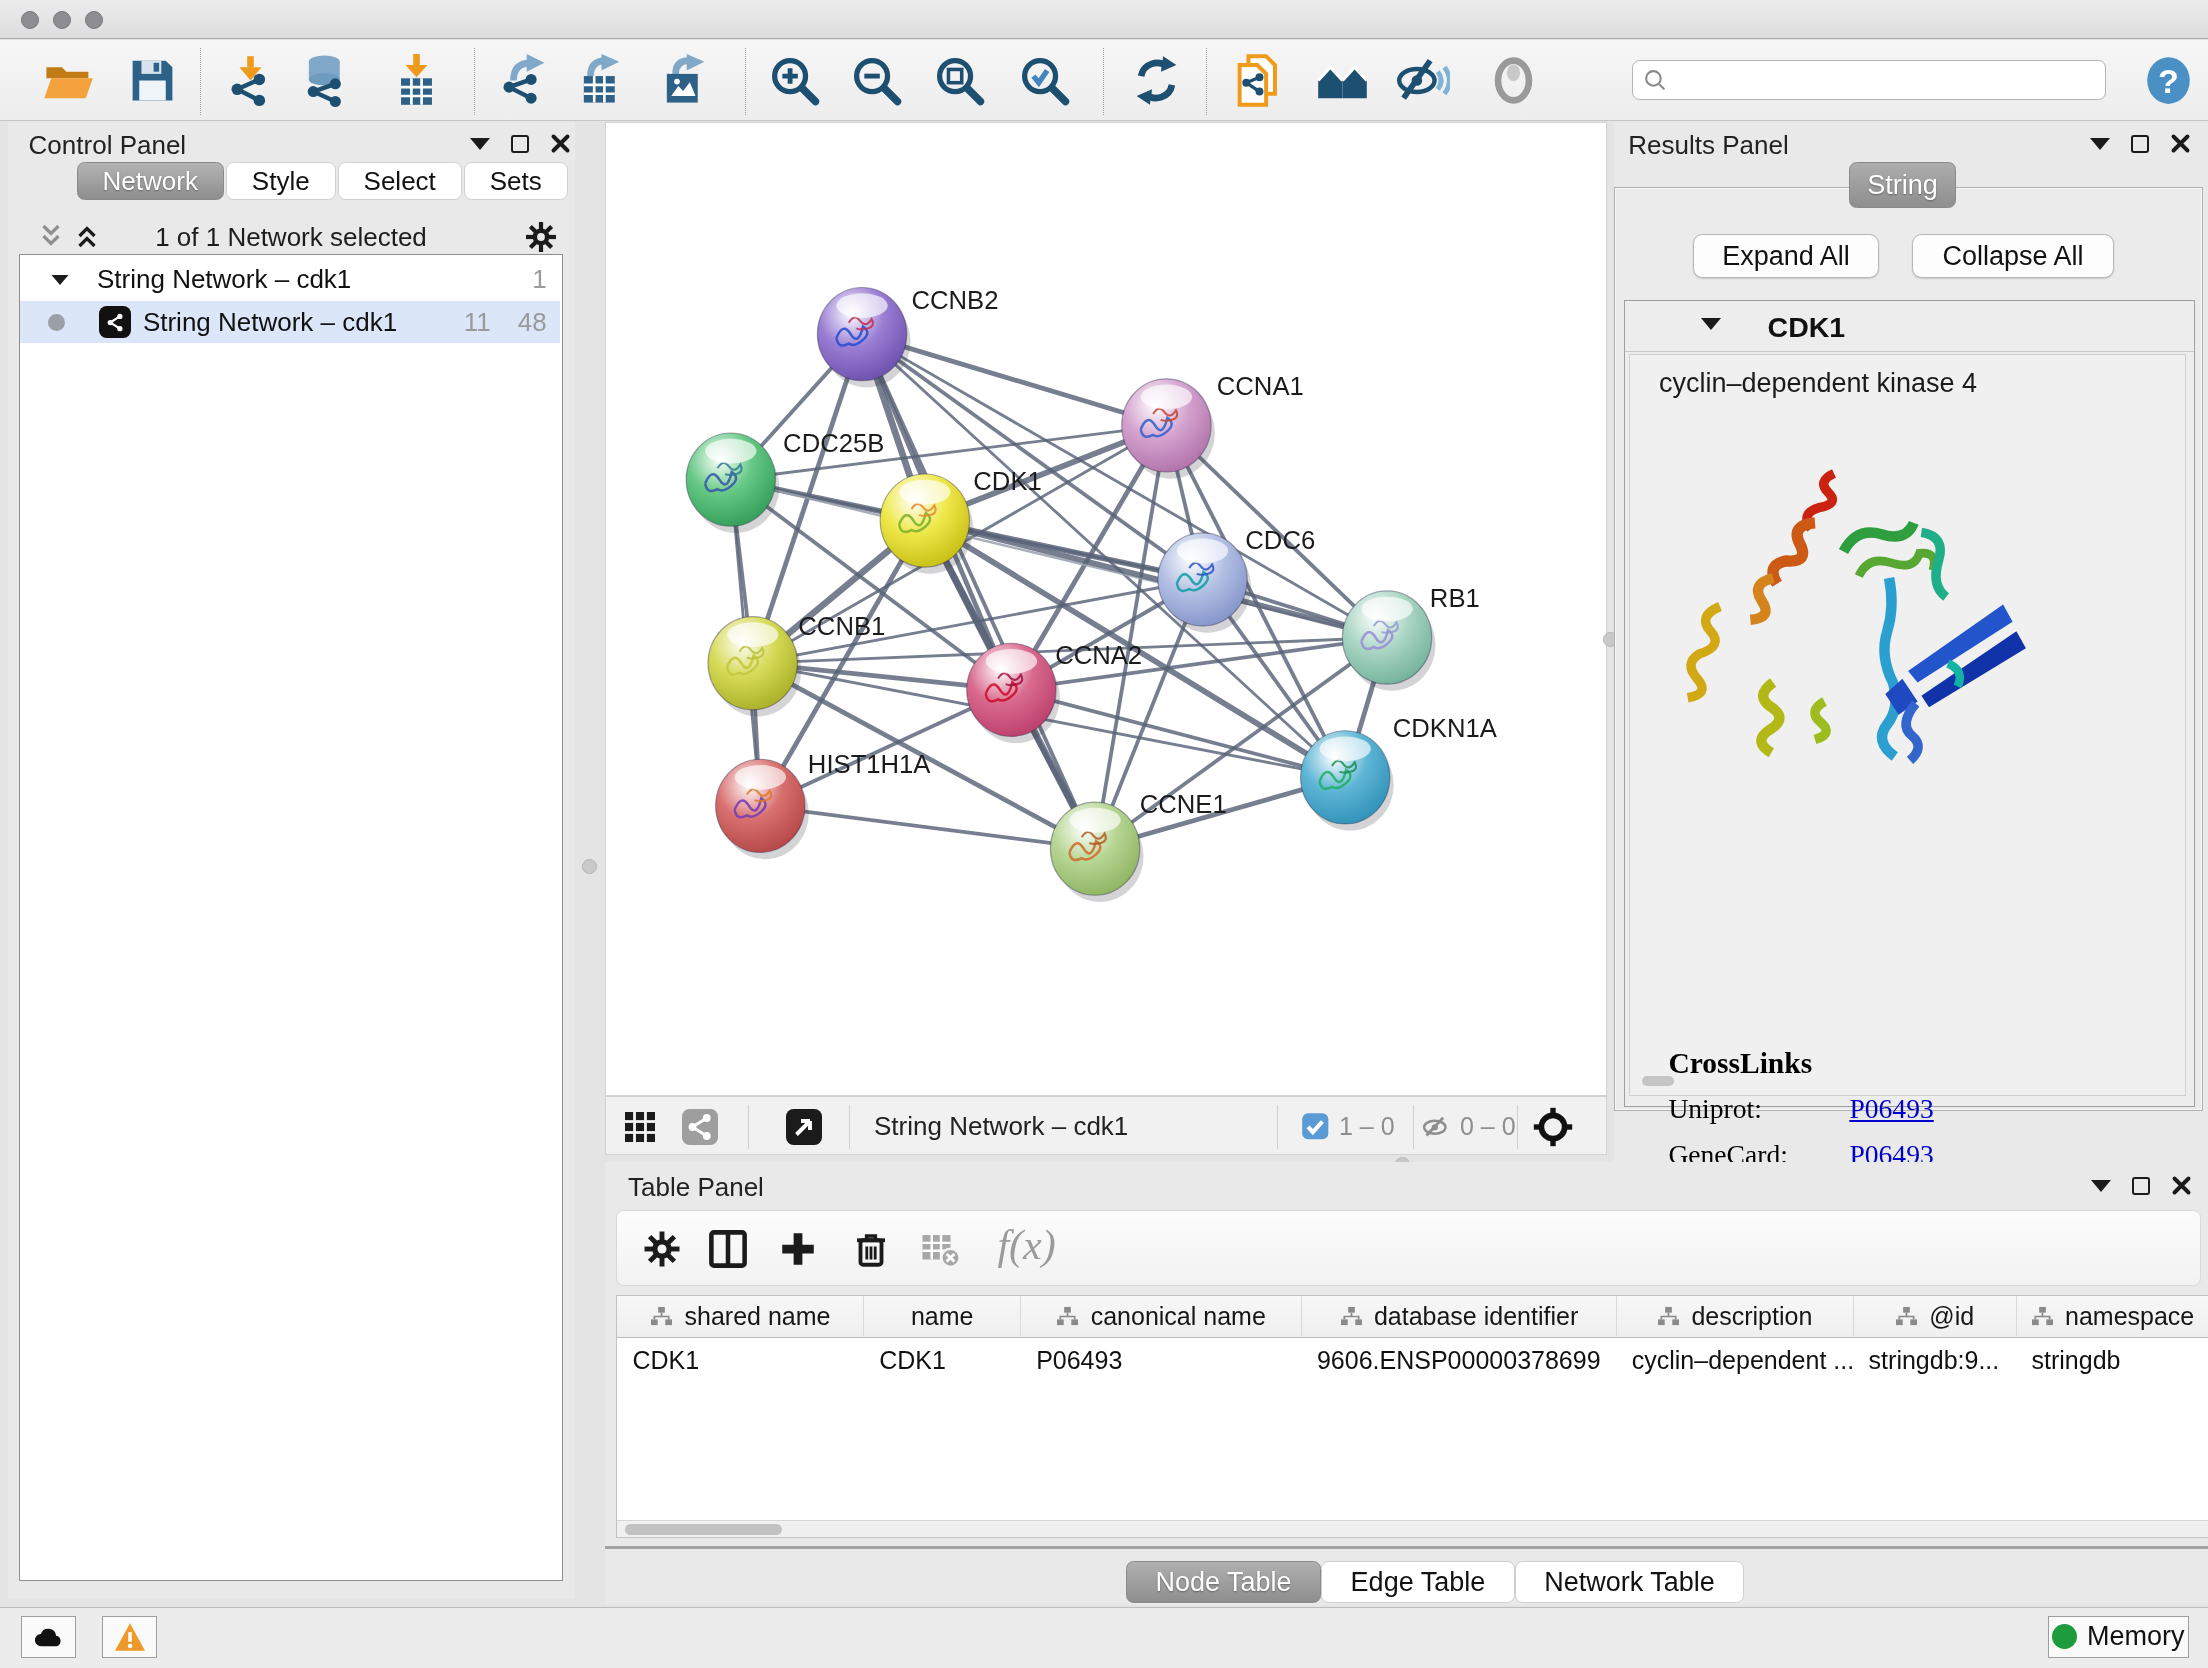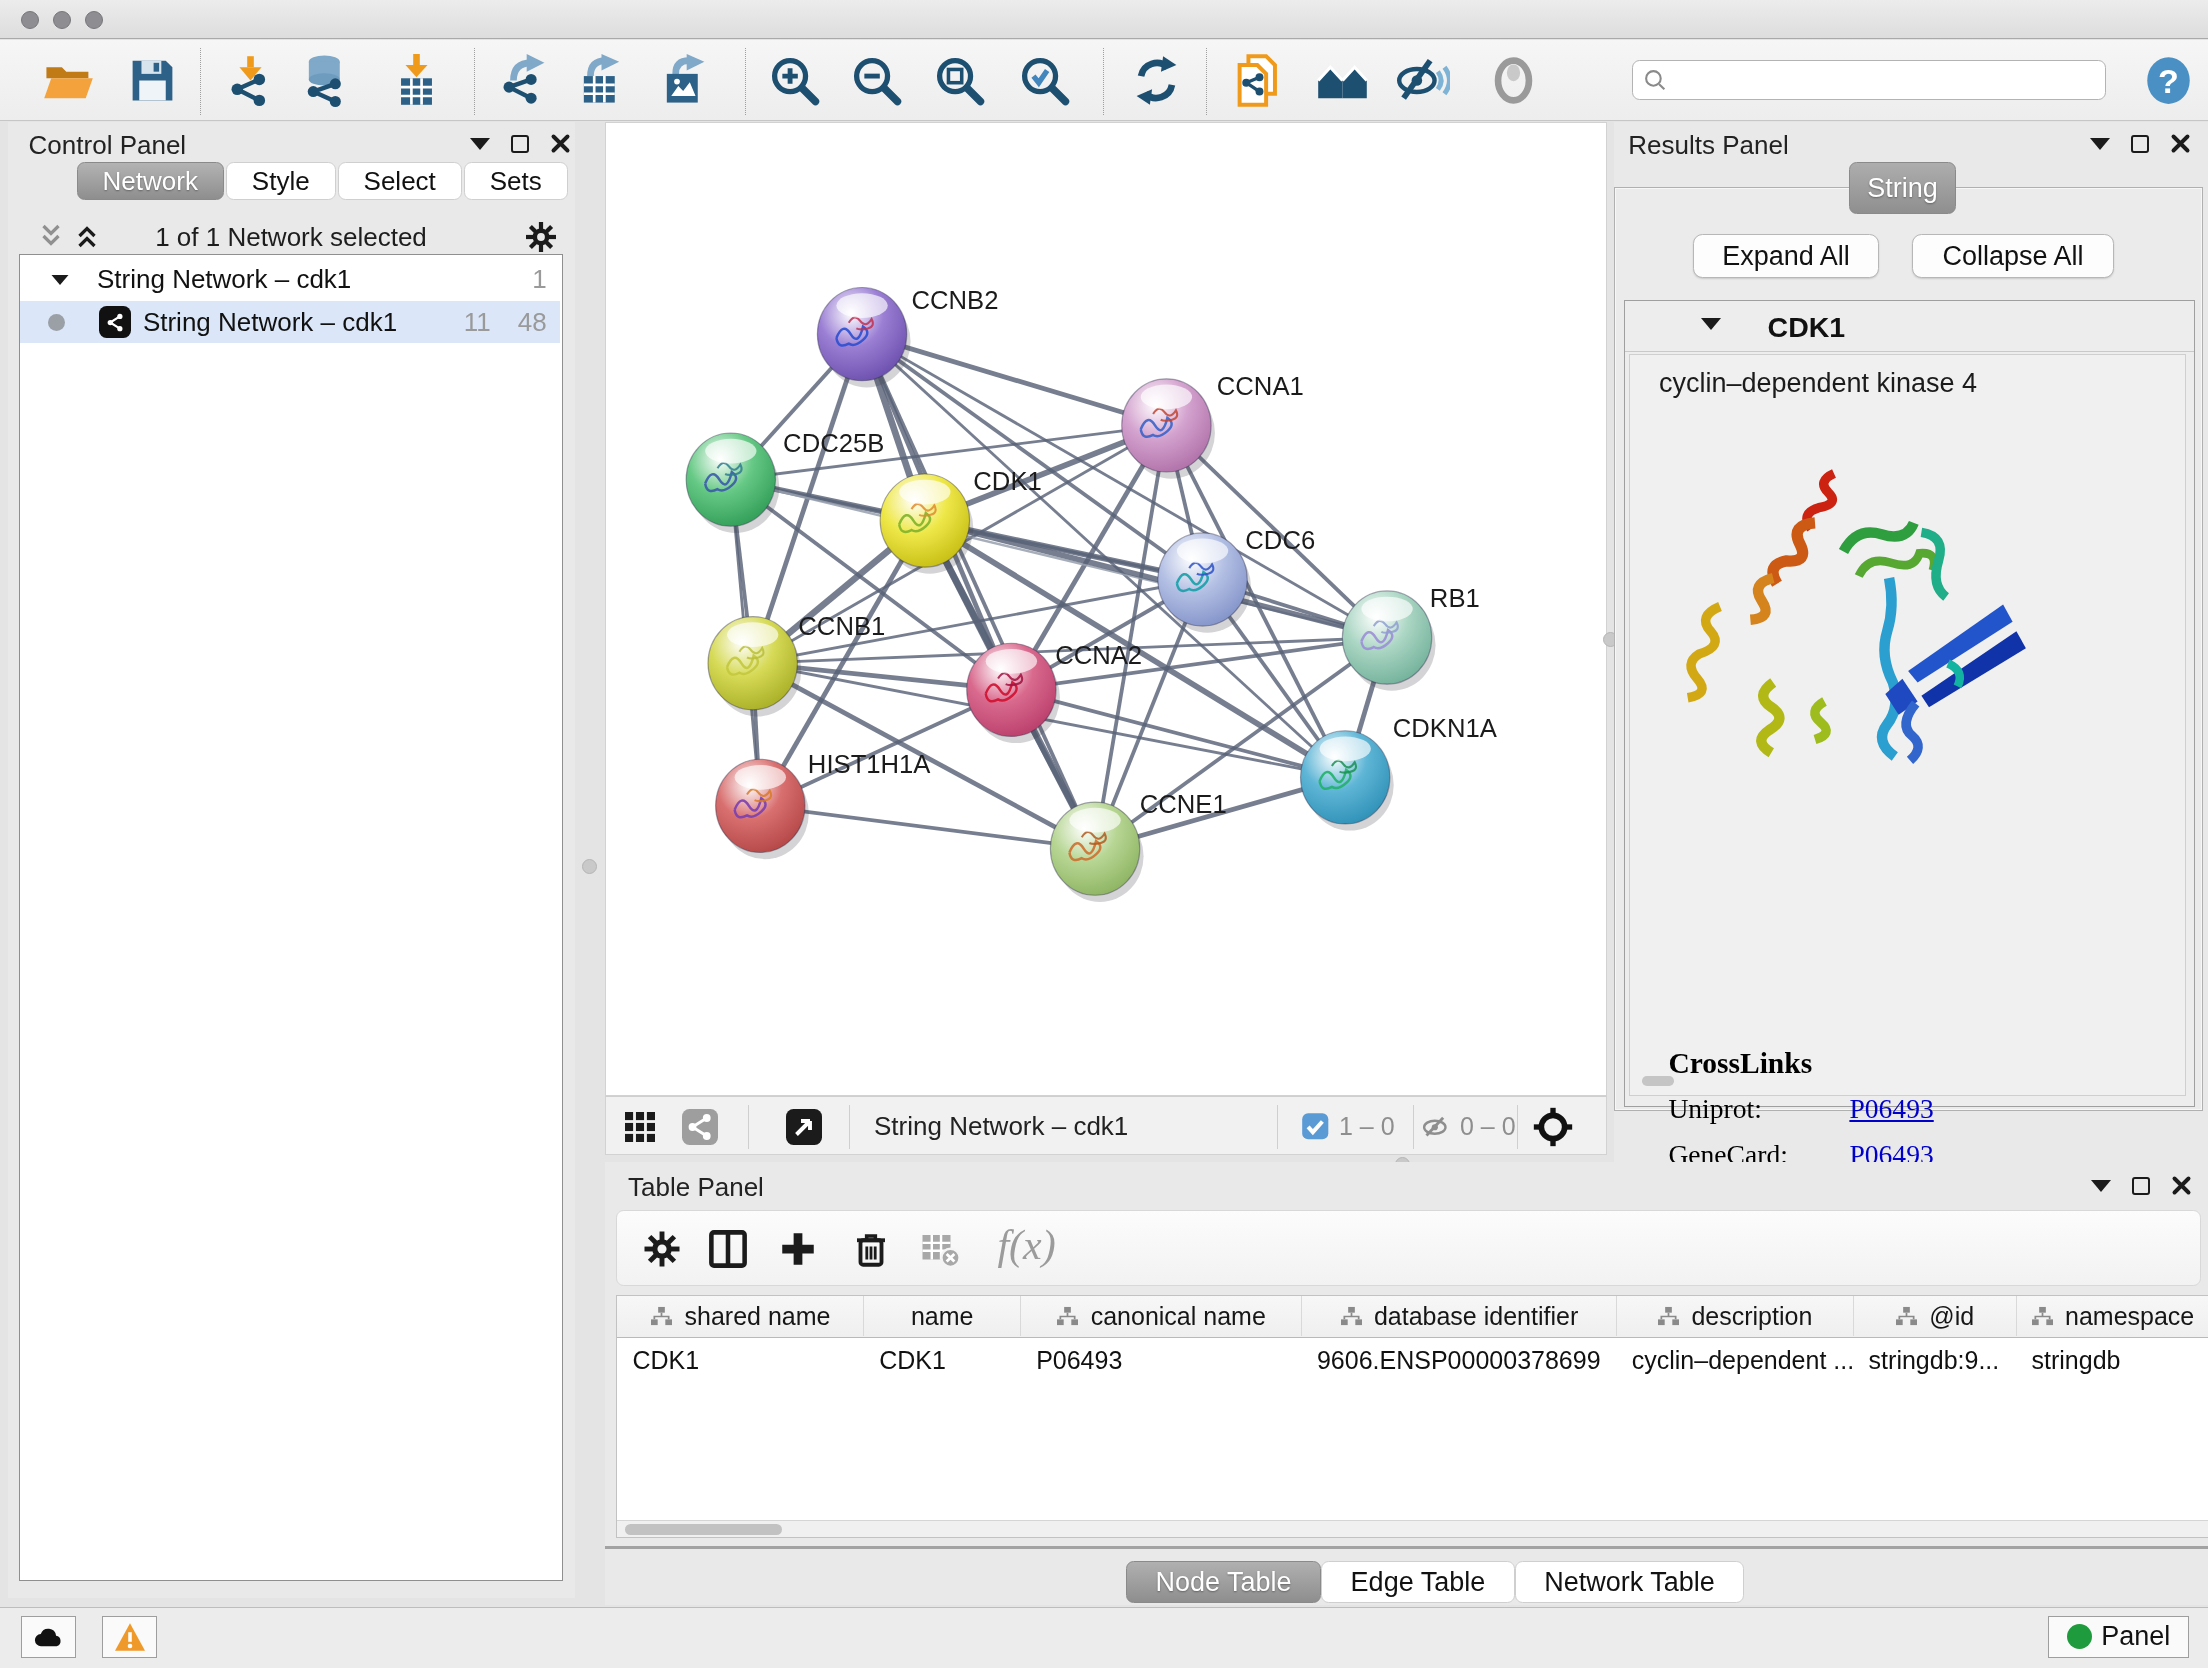--- a/index.html
+++ b/index.html
@@ -65,21 +65,21 @@
   #ntb-name { position:absolute; left:268px; top:14.3px; font-size:26px; color:#222; }
   .ntb-count { position:absolute; top:15px; font-size:25px; color:#8e8e8e; }
   .splitter-dot { position:absolute; width:15px; height:15px; border-radius:50%; background:#c9c9c9;
     border:1px solid #b5b5b5; }
 
   
   #results-panel { position:absolute; left:1614px; top:122px; width:594px; height:1476px; background:#e9e9e9; }
   #rp-title { position:absolute; left:14.3px; top:7.6px; }
   #rp-box { position:absolute; left:0; top:65px; width:589px; height:924px; background:#ebebeb;
     border:1.9px solid #b0b0b0; box-shadow:inset 0 0 0 1px #f7f7f7; }
-  #string-tab { position:absolute; left:235px; top:40px; width:107px; height:52px; z-index:3;
+  #string-tab { position:absolute; left:235px; top:40px; width:107px; height:46px; z-index:3;
     background:linear-gradient(#adadad,#8f8f8f); border:1px solid #8a8a8a; border-radius:7.6px;
     color:#fff; font-size:27px; display:flex; align-items:center; justify-content:center;
     text-shadow:0 1px 1.9px rgba(0,0,0,0.35); cursor:pointer; }
   .rp-btn { position:absolute; top:46px; height:44px; background:#fdfdfd; border:1px solid #b7b7b7;
     border-radius:9.5px; font-size:27px; color:#111; font-family:"Liberation Sans",sans-serif;
     box-shadow:0 1px 1.9px rgba(0,0,0,0.15); cursor:pointer; }
   #rp-section { position:absolute; left:8.6px; top:112px; width:571px; height:807px;
     border:1.9px solid #9f9f9f; background:#ededed; }
   #rp-sec-head { position:absolute; left:0; top:0; width:100%; height:51px; border-bottom:1px solid #c9c9c9; }
   #rp-sec-name { position:absolute; left:143px; top:9.5px; font-size:28.5px; font-weight:bold; color:#111; }
@@ -802,18 +802,18 @@
     </button>
     <button class="sb-btn" style="left:102px; width:55px">
       <svg width="34" height="30" viewBox="0 0 24 22">
           <path d="M12 1L23 21H1z" fill="#f0992b"></path>
           <rect x="10.7" y="7.5" width="2.6" height="7" fill="#fff"></rect>
           <circle cx="12" cy="17.6" r="1.7" fill="#fff"></circle>
         </svg>
     </button>
     <button class="sb-btn" id="memory-btn">
       <span id="memory-dot"></span>
-      <span>Panel</span>
+      <span>Memory</span>
     </button>
   </div>
 
 </div>
 
 
 </body></html>

